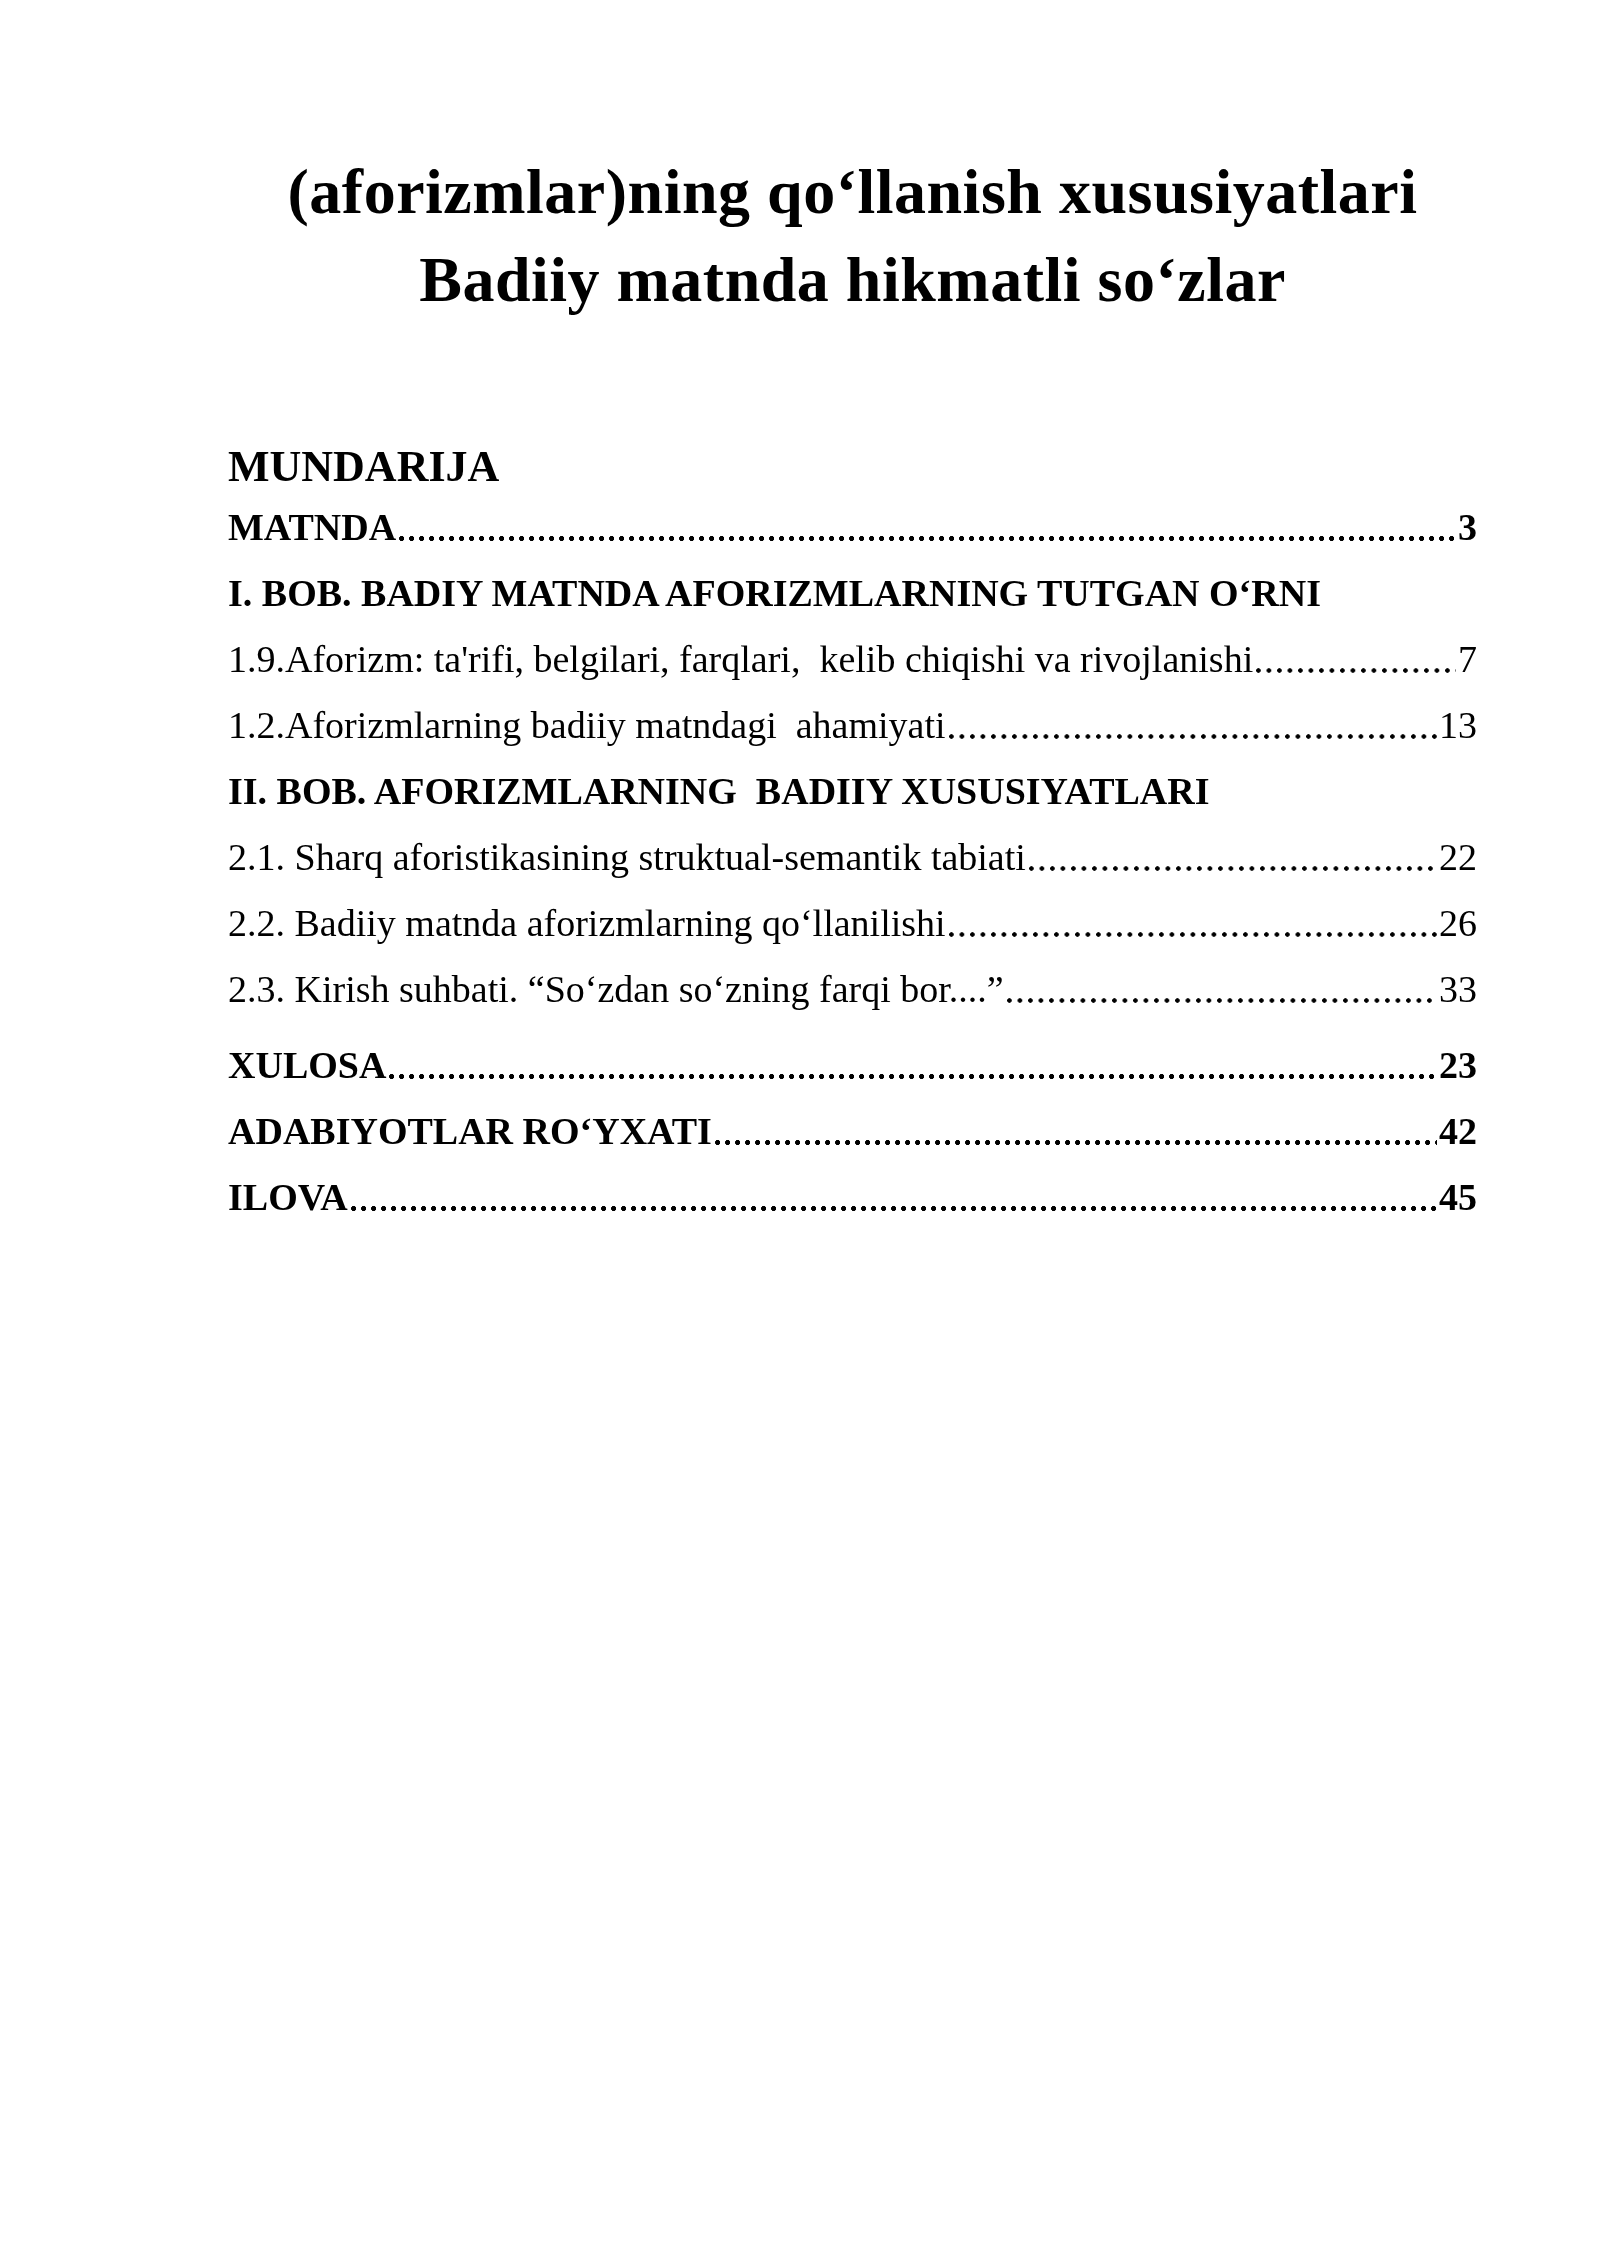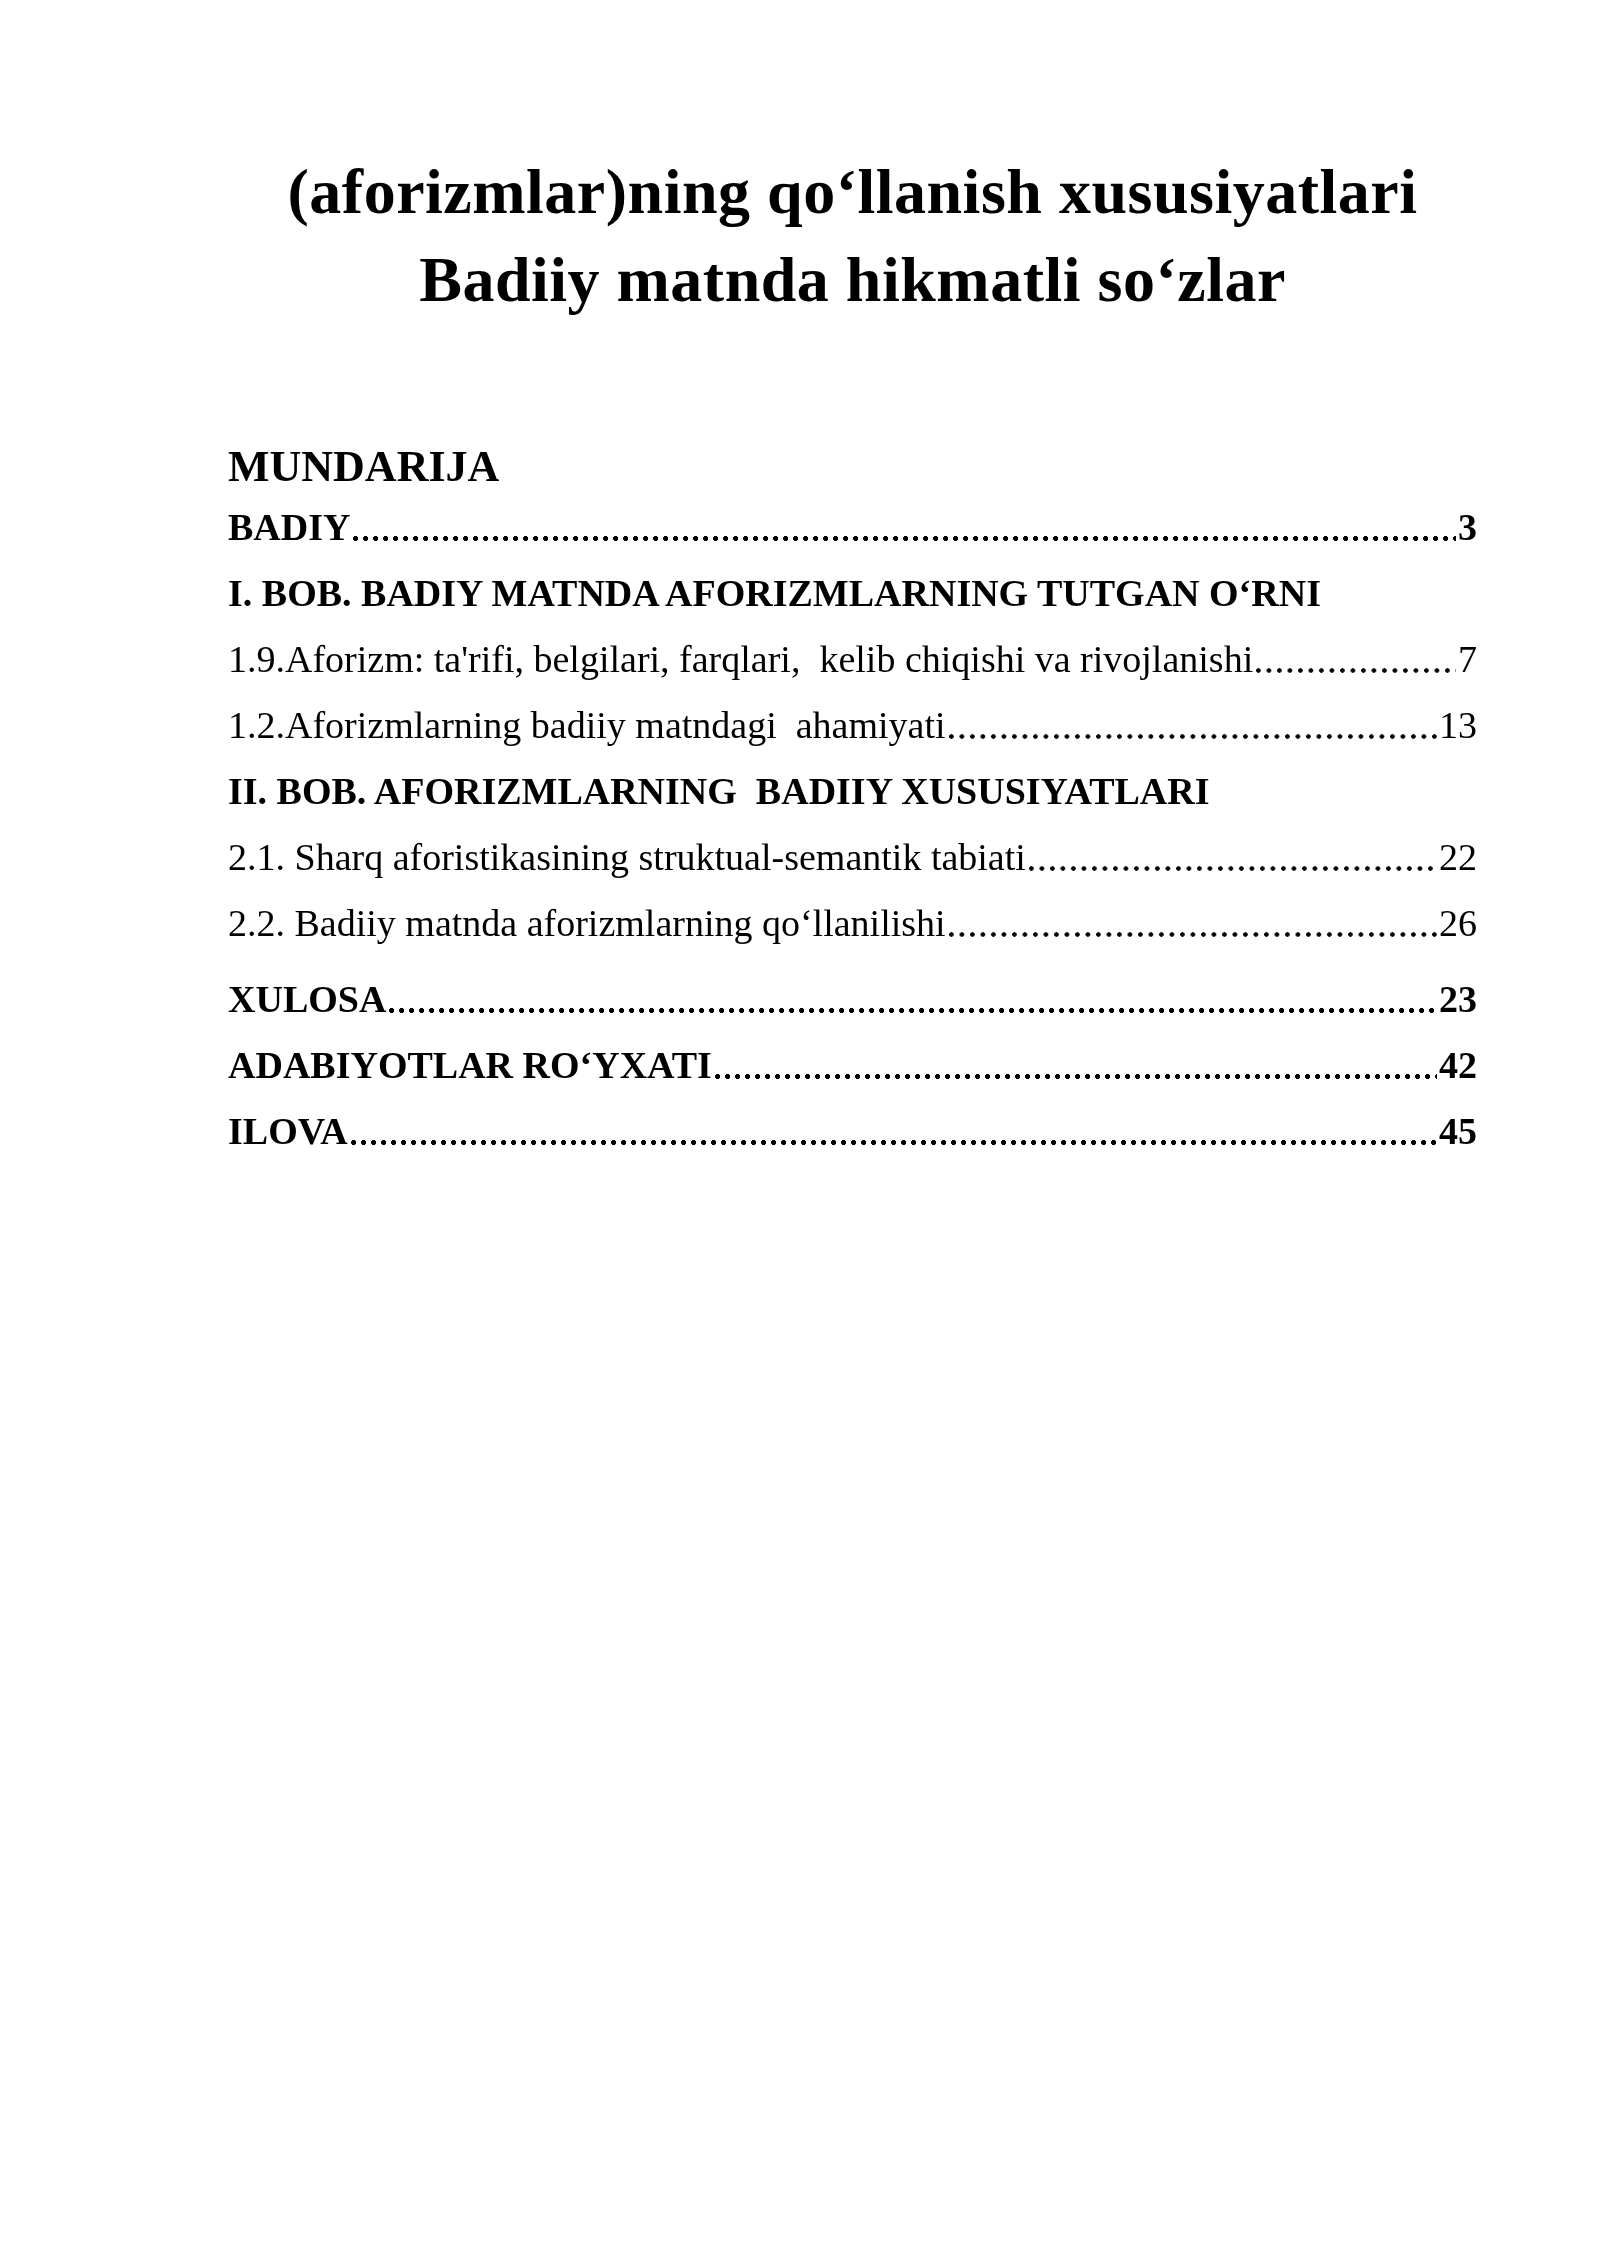--- a/index.html
+++ b/index.html
@@ -69,21 +69,21 @@
   <div class="doc-title">
     <div>(aforizmlar)ning qoʻllanish xususiyatlari</div>
     <div>Badiiy matnda hikmatli soʻzlar</div>
   </div>
 
   <div class="contents-heading">MUNDARIJA</div>
 
   <div class="toc-list">
 
     <div class="toc-row bold">
-      <span class="toc-label">BADIY</span>
+      <span class="toc-label">MATNDA</span>
       <span class="toc-leader"></span>
       <span class="toc-page">3</span>
     </div>
 
     <div class="toc-row bold">
       <span class="toc-label">I. BOB. BADIY MATNDA AFORIZMLARNING TUTGAN OʻRNI</span>
     </div>
 
     <div class="toc-row">
       <span class="toc-label">1.9.Aforizm: ta'rifi, belgilari, farqlari,  kelib chiqishi va rivojlanishi</span>
@@ -106,20 +106,25 @@
       <span class="toc-leader"></span>
       <span class="toc-page">22</span>
     </div>
 
     <div class="toc-row">
       <span class="toc-label">2.2. Badiiy matnda aforizmlarning qoʻllanilishi</span>
       <span class="toc-leader"></span>
       <span class="toc-page">26</span>
     </div>
 
+    <div class="toc-row">
+      <span class="toc-label">2.3. Kirish suhbati. “Soʻzdan soʻzning farqi bor....”</span>
+      <span class="toc-leader"></span>
+      <span class="toc-page">33</span>
+    </div>
 
     <div class="toc-row bold gap-above">
       <span class="toc-label">XULOSA</span>
       <span class="toc-leader"></span>
       <span class="toc-page">23</span>
     </div>
 
     <div class="toc-row bold">
       <span class="toc-label">ADABIYOTLAR ROʻYXATI</span>
       <span class="toc-leader"></span>

